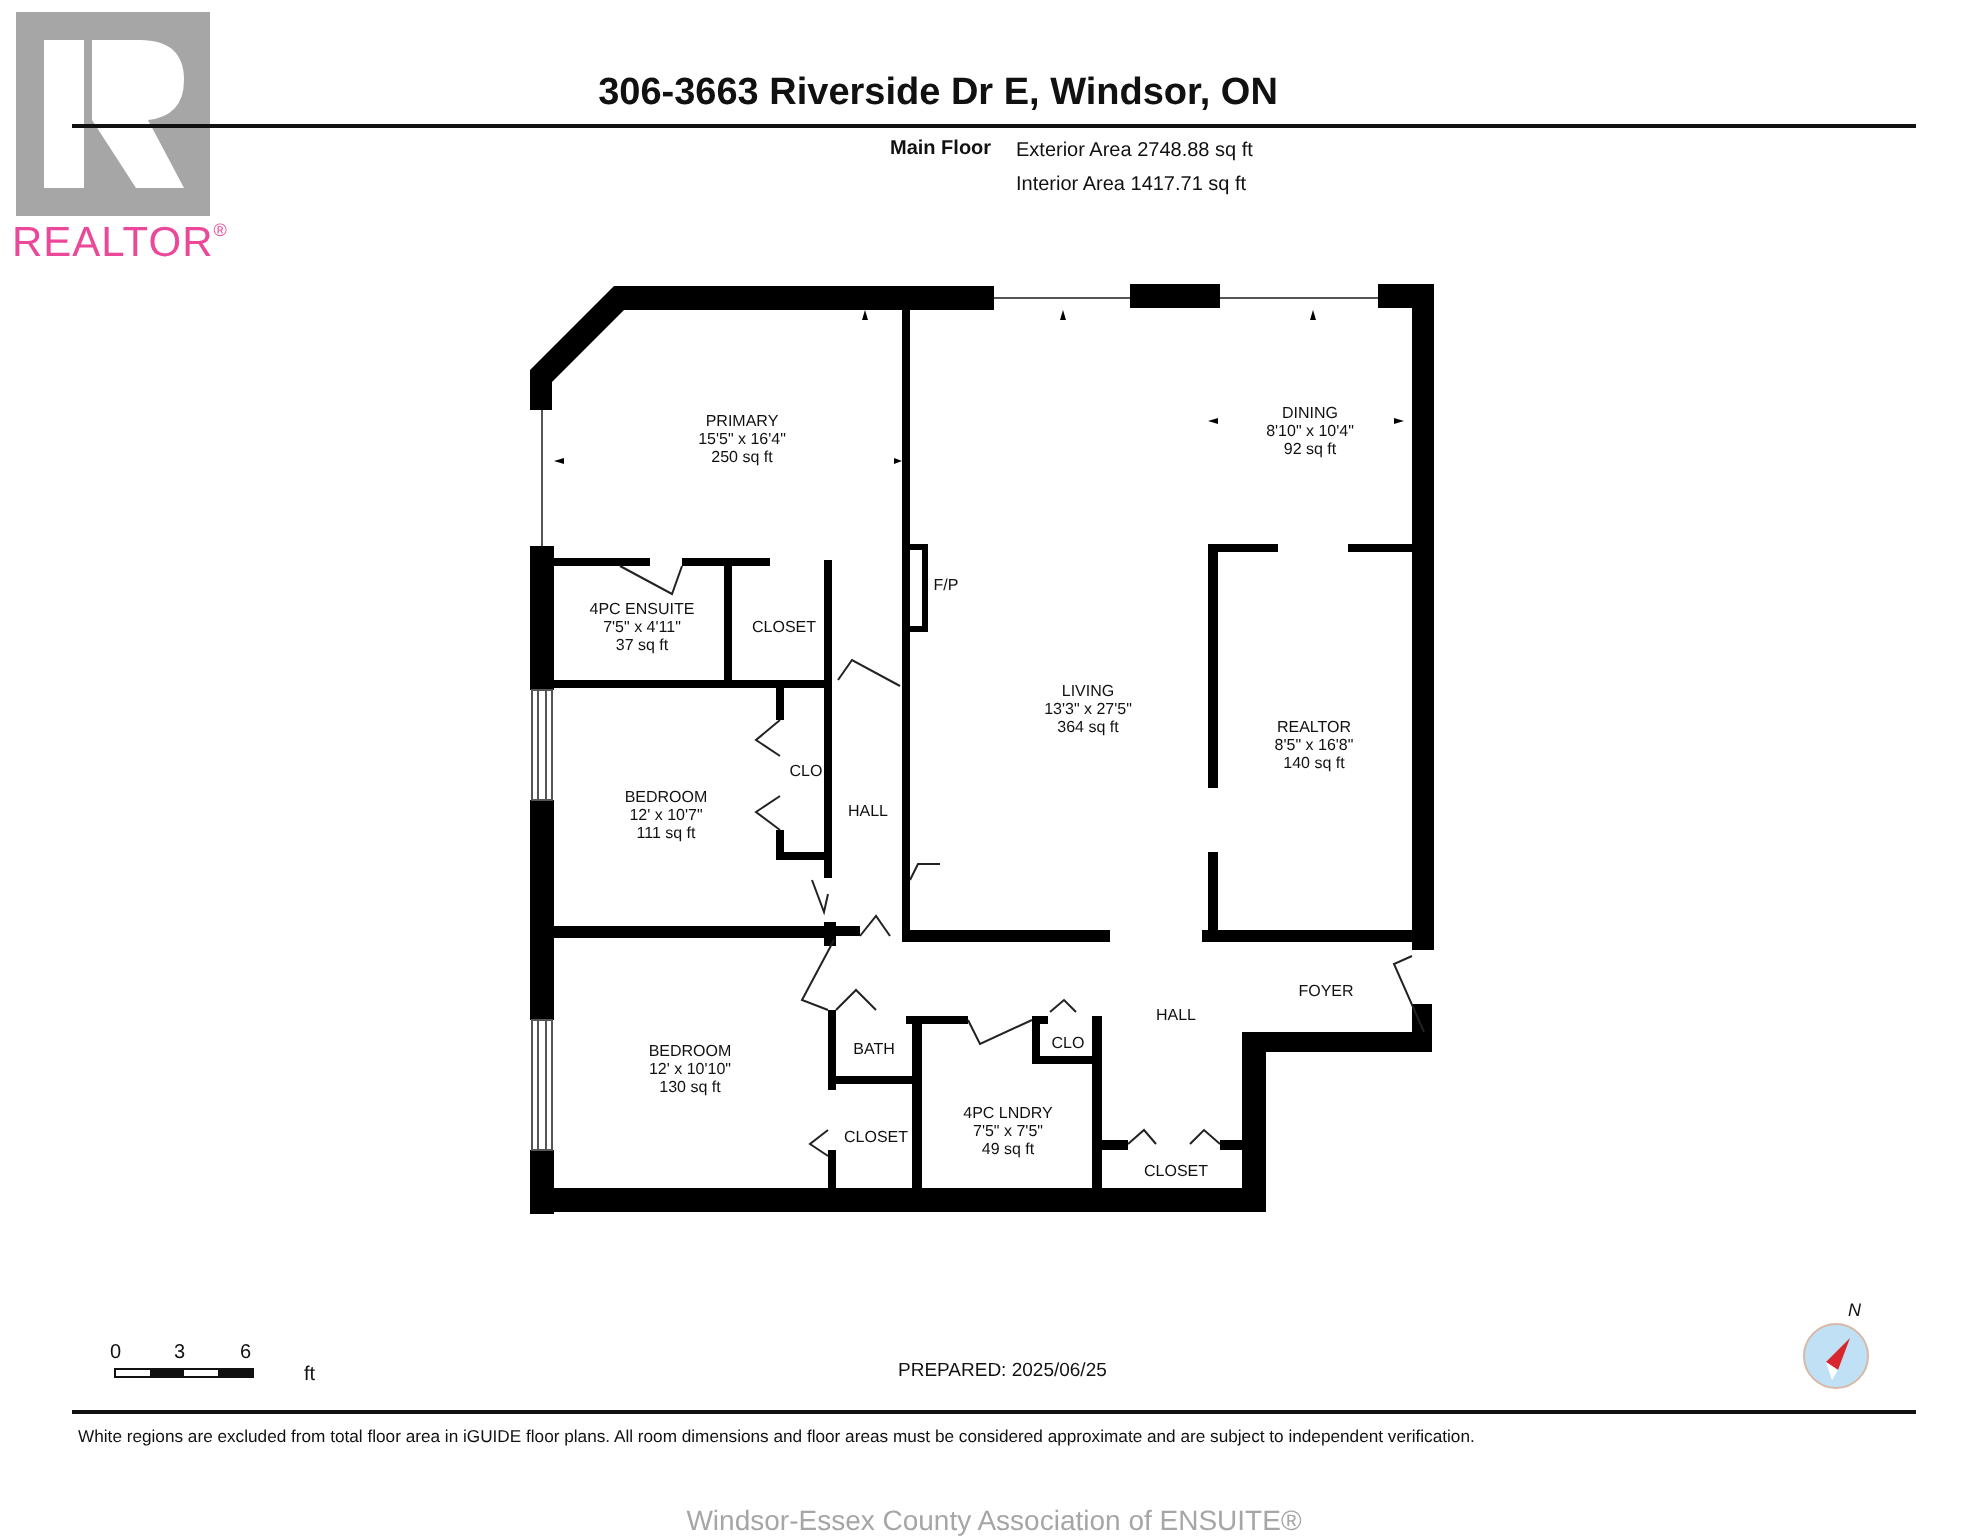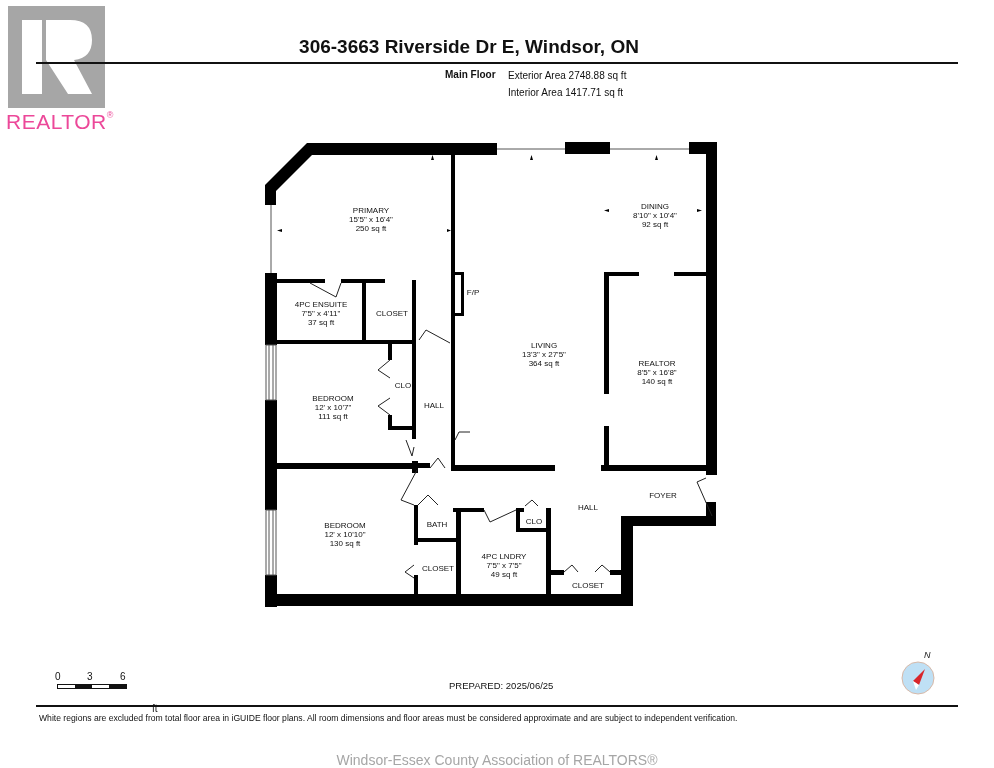--- a/index.html
+++ b/index.html
@@ -14,21 +14,21 @@
   .rule-top { left:36px; top:62px; width:922px; height:2px; background:#111; }
   .floor-name { left:445px; top:69px; font-size:10px; font-weight:bold; }
   .area-line { font-size:10px; left:508px; }
   
   .plan { left:0; top:0; width:994px; height:768px; pointer-events:none; }
   .room { position:absolute; text-align:center; font-size:8px; line-height:9px; transform:translateX(-50%); white-space:nowrap; }
   
   .scale-num { font-size:10px; top:671px; }
   .scale-bar { left:57px; top:684px; width:70px; height:5px; border:1px solid #111; box-sizing:border-box; display:flex; }
   .scale-bar span { flex:1; }
-  .scale-ft { left:132px; top:703px; font-size:10px;padding-left:20px; }
+  .scale-ft { left:132px; top:682px; font-size:10px;padding-left:20px; }
   .prepared { left:449px; top:680px; font-size:9.5px; }
   .rule-bottom { left:36px; top:705px; width:922px; height:2px; background:#111; }
   .disclaimer { left:39px; top:713px; font-size:8.6px; }
   .assoc { left:0; top:752px; width:994px; text-align:center; font-size:14px; color:#a6a6a6; padding-left:0px; }
   .compass { left:900px; top:660px; width:36px; height:36px; }
   .compass-n { left:924px; top:650px; font-size:9px; font-style:italic; }
 </style>
 </head>
 <body>
 
@@ -214,13 +214,13 @@
 <svg class="abs compass" viewBox="0 0 36 36">
   <circle cx="18" cy="18" r="16" fill="#bfe0f5" stroke="#d8b9a8" stroke-width="1"></circle>
   <polygon points="25,9 13,21 19,25" fill="#d9262c"></polygon>
   <polygon points="13,21 19,25 16,30" fill="#ffffff"></polygon>
 </svg>
 <div class="abs compass-n">N</div>
 
 <div class="abs prepared">PREPARED: 2025/06/25</div>
 <div class="abs rule-bottom"></div>
 <div class="abs disclaimer">White regions are excluded from total floor area in iGUIDE floor plans. All room dimensions and floor areas must be considered approximate and are subject to independent verification.</div>
-<div class="abs assoc">Windsor-Essex County Association of REALTORS®</div>
+<div class="abs assoc">Windsor-Essex County Association of ENSUITE®</div>
 
 </body></html>

